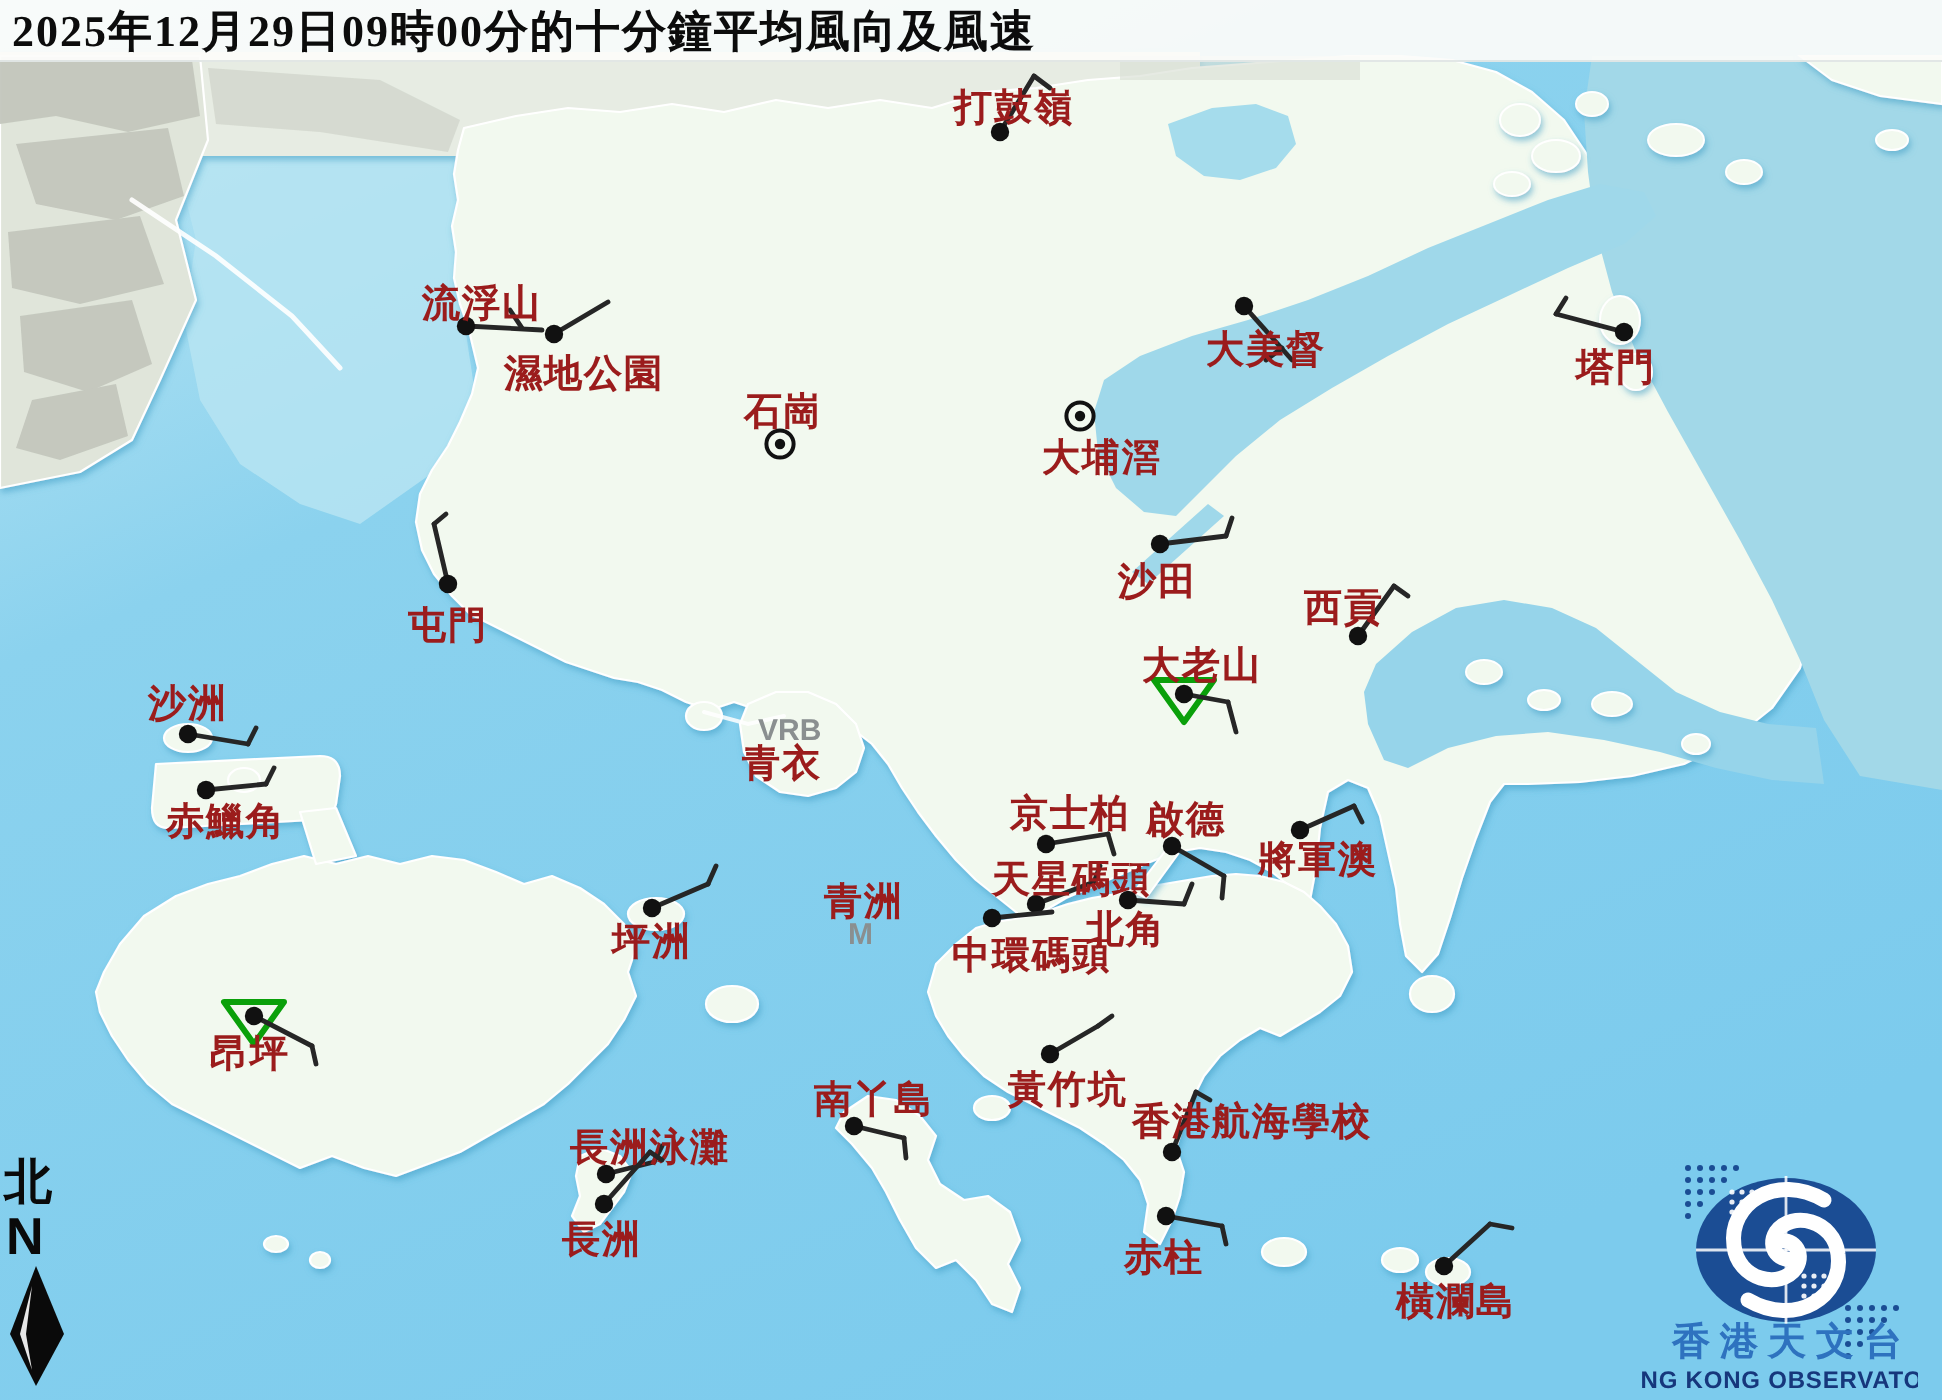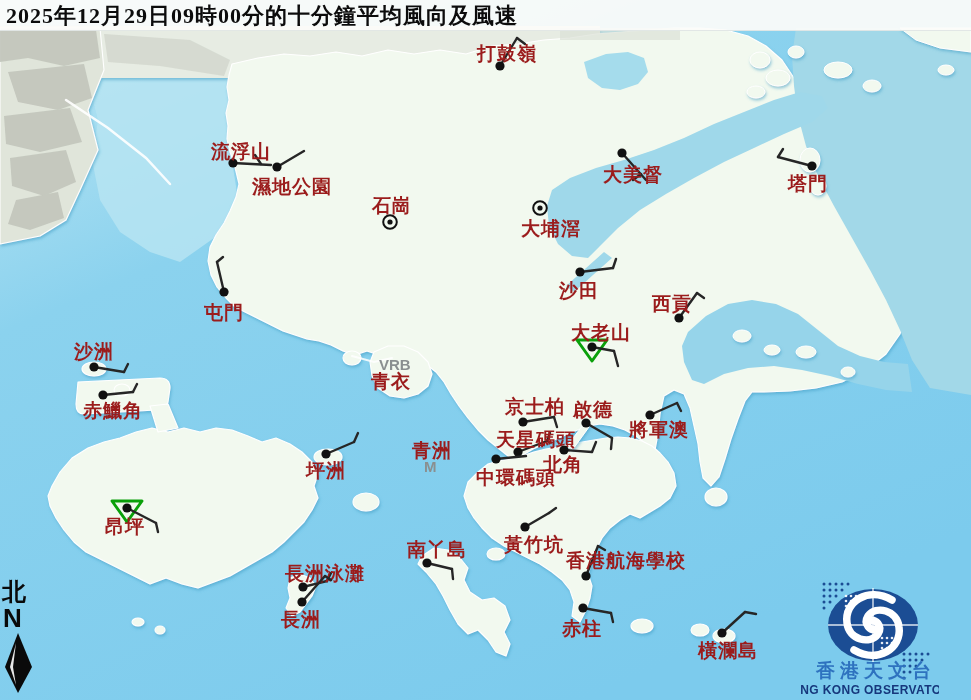--- a/index.html
+++ b/index.html
@@ -9,21 +9,21 @@
   #map{position:absolute;left:0;top:0;}
   .titlebar{position:absolute;left:0;top:0;width:971px;height:30px;
             background:rgba(252,252,250,.93);border-bottom:1px solid rgba(200,210,210,.5);}
   .titlebar span{position:absolute;left:6px;top:1px;font:600 22px "Liberation Serif",serif;
                  color:#0c0c0c;letter-spacing:1px;white-space:nowrap;}
   .stn-label{font:600 19px "Liberation Serif",serif;letter-spacing:1px;}
   .stn-note{font:bold 15px "Liberation Sans",sans-serif;}
   .compass{position:absolute;left:2px;top:580px;width:40px;color:#0a0a0a;}
   .compass .zh{font:bold 24px "Liberation Serif",serif;line-height:25px;display:block;}
   .compass .en{font:bold 26px "Liberation Sans",sans-serif;line-height:26px;display:block;margin-left:1px;}
-  .logo{position:absolute;left:800px;top:572px;width:139px;height:128px;}
+  .logo{position:absolute;left:820px;top:572px;width:139px;height:128px;}
   .logo .zh{font:bold 19px "Liberation Serif",serif;letter-spacing:5px;}
   .logo .en{font:bold 12px "Liberation Sans",sans-serif;letter-spacing:.4px;}
 </style>
 </head>
 <body>
 
 <div class="screen">
 
   <svg id="map" width="971" height="700" viewBox="0 0 971 700">
     <defs>

